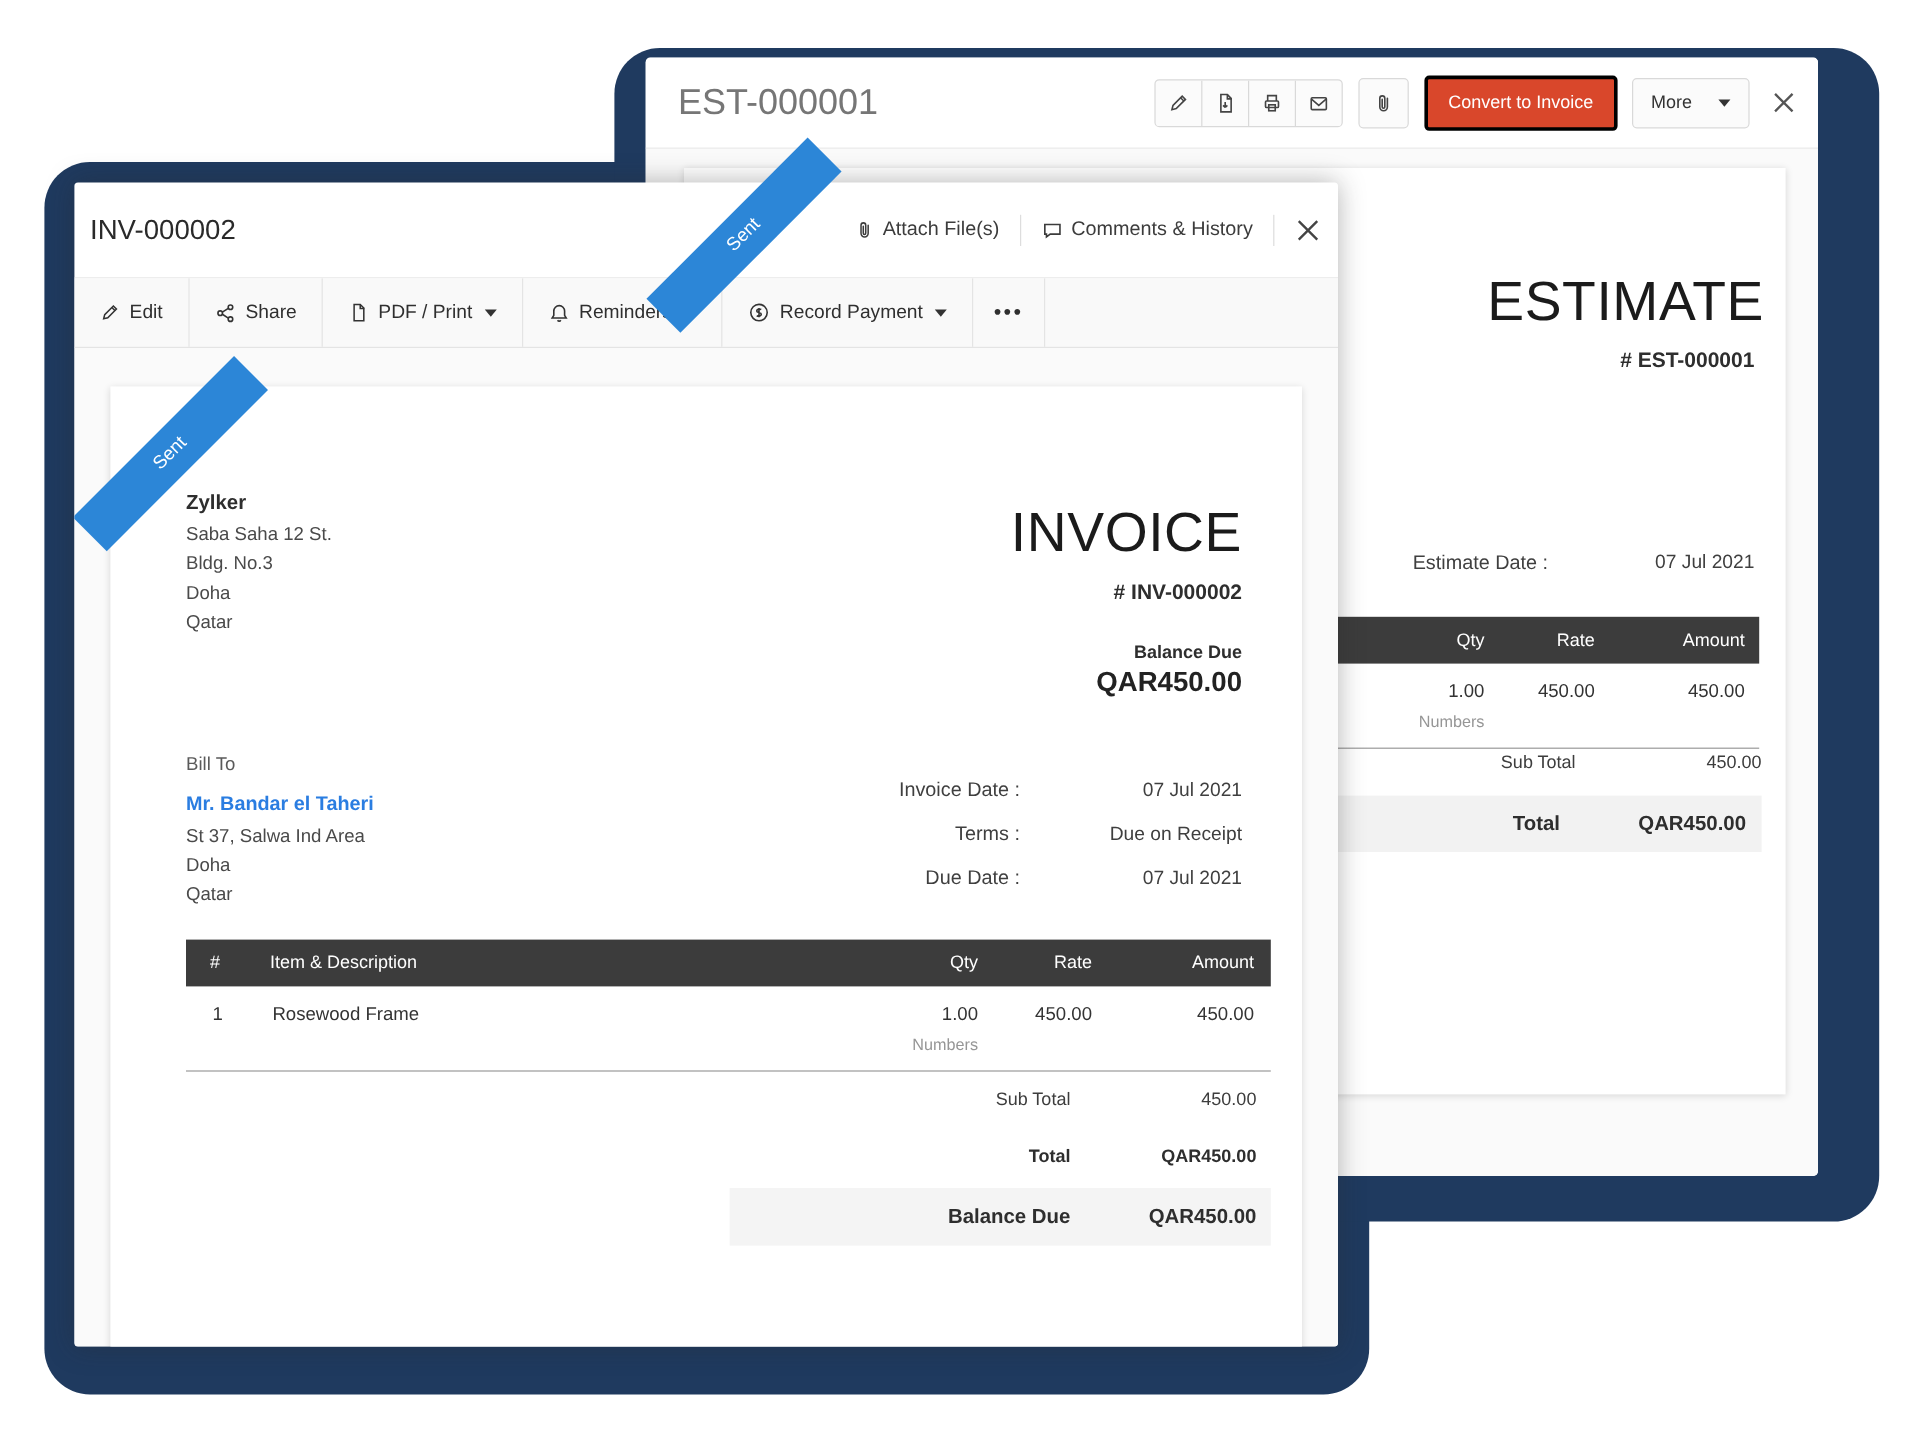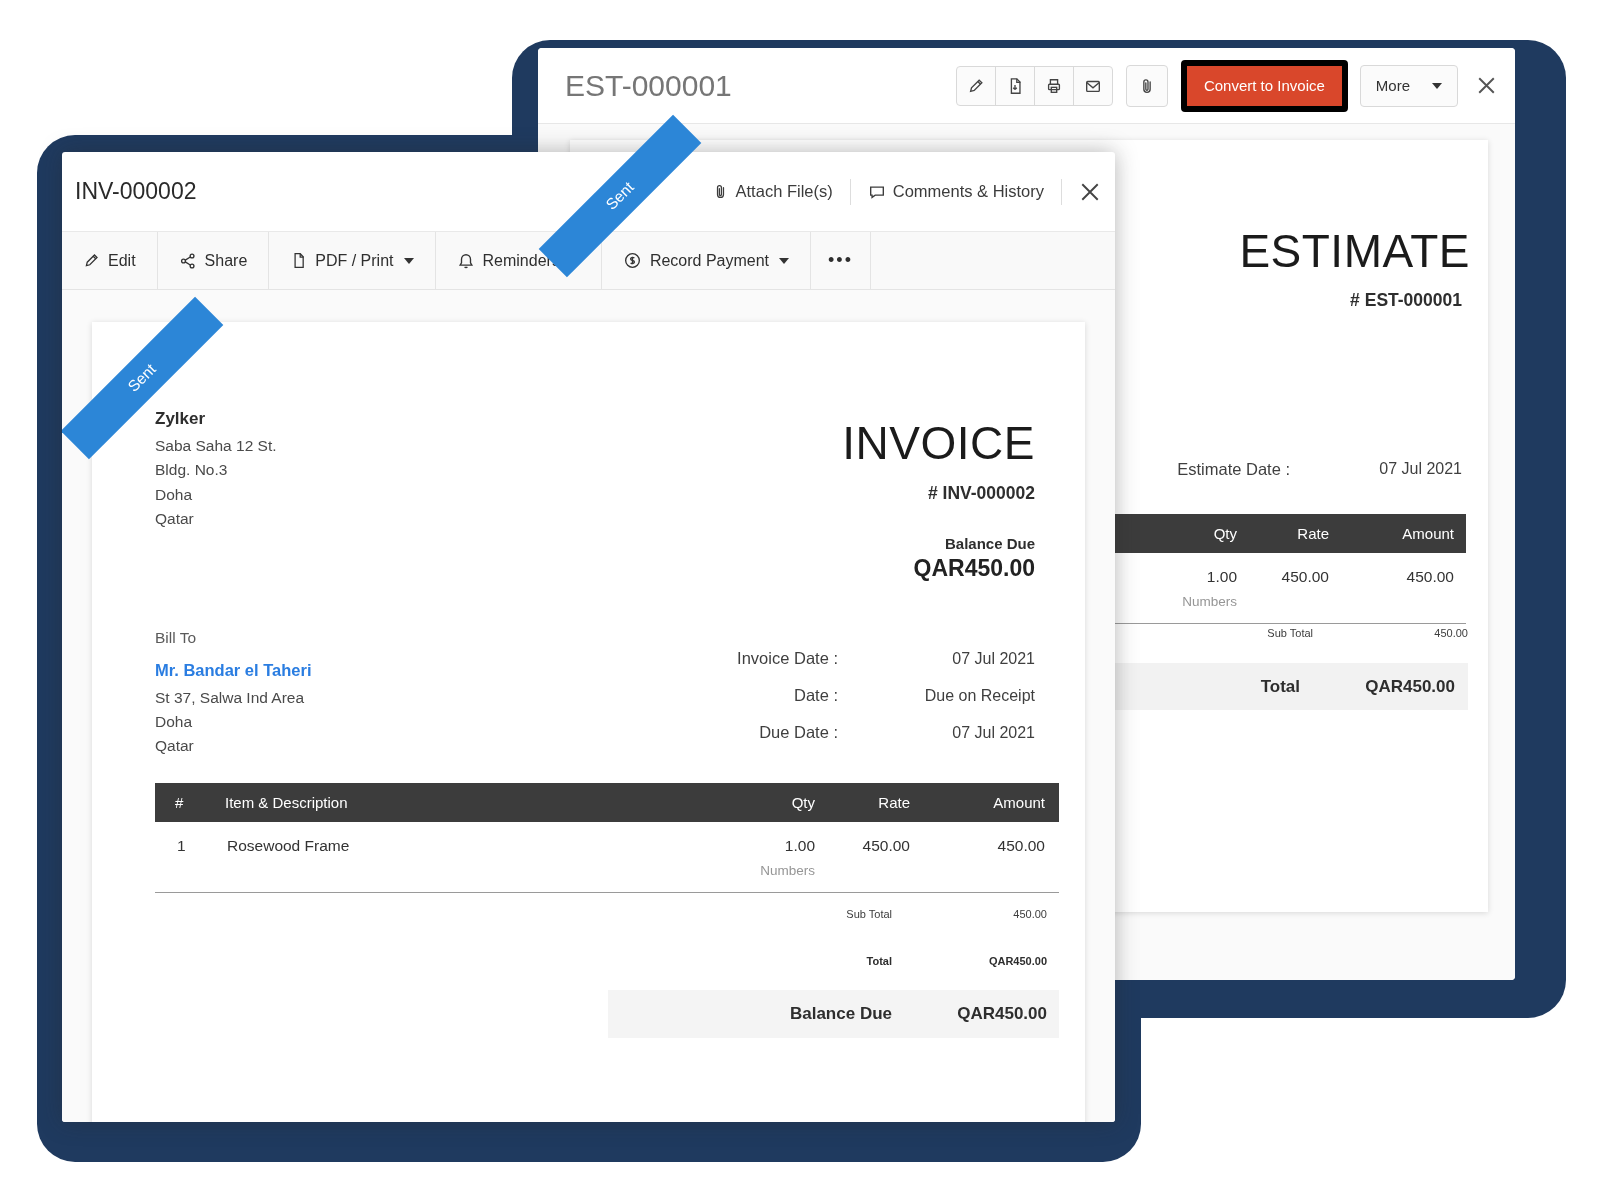--- a/index.html
+++ b/index.html
@@ -18,21 +18,21 @@
               display:flex;flex-direction:column;}
   .est-header{height:75px;flex:0 0 75px;display:flex;align-items:center;
               padding:0 20px 0 27px;border-bottom:1px solid #e7e7e7;background:#fff;}
   .est-title{font-size:30px;color:#767676;}
   .spacer{flex:1;}
   .icon-group{display:flex;border:1px solid #d9d9d9;border-radius:4px;background:#fbfbfb;overflow:hidden;}
   .icon-btn{width:38px;height:38px;display:flex;align-items:center;justify-content:center;border-left:1px solid #d9d9d9;cursor:pointer;}
   .icon-btn:first-child{border-left:none;}
   .solo-btn{width:40px;height:40px;display:flex;align-items:center;justify-content:center;
             border:1px solid #d9d9d9;border-radius:4px;background:#fbfbfb;margin-left:13px;cursor:pointer;}
-  .red-btn{margin-left:13px;background:#d9472b;border:6px solid #000000;color:#fff;
+  .red-btn{margin-left:13px;background:#d9472b;border:3px solid #000000;color:#fff;
            font-size:15px;padding:0 17px;height:40px;display:flex;align-items:center;border-radius:4px;cursor:pointer;}
   .more-btn{margin-left:12px;border:1px solid #d9d9d9;border-radius:4px;background:#fbfbfb;
             font-size:15px;color:#333;height:40px;display:flex;align-items:center;gap:20px;padding:0 15px;cursor:pointer;}
   .close-x{margin-left:20px;cursor:pointer;display:flex;align-items:center;}
   .est-body{position:relative;flex:1;background:#fafafa;}
   .est-page{position:absolute;left:32px;top:16px;width:918px;height:772px;background:#fff;
             box-shadow:0 1px 6px rgba(0,0,0,.14);}
 
   
   .inv-window{position:absolute;left:62px;top:152px;width:1053px;height:970px;background:#fff;
@@ -60,29 +60,29 @@
                color:#fff;font-size:15.5px;z-index:3;}
   .fold-bl{position:absolute;left:-18px;top:112px;width:0;height:0;z-index:2;
            border-top:13px solid #1a5fa3;border-left:13px solid transparent;}
   .fold-tr{position:absolute;left:100px;top:-16px;width:0;height:0;z-index:2;
            border-bottom:13px solid #1a5fa3;border-right:13px solid transparent;}
 
   
   .doc-type{position:absolute;font-size:46px;color:#1b1b1b;letter-spacing:.5px;}
   .doc-num{position:absolute;font-size:17.5px;font-weight:700;color:#2e2e2e;}
   .meta-row{display:flex;justify-content:flex-end;align-items:baseline;margin-bottom:18px;
-            font-size:16.5px;color:#3f3f3f;gap:12px;}
+            font-size:16.5px;color:#3f3f3f;}
   .meta-val{min-width:185px;text-align:right;font-size:16px;}
   .thead{background:#3c3c3c;color:#fff;display:flex;align-items:center;height:39px;font-size:15px;}
   .trow{display:flex;align-items:flex-start;padding:15px 0 14px 0;border-bottom:1px solid #9a9a9a;
         font-size:15.5px;color:#333;}
   .cell-r{text-align:right;}
   .unit{font-size:13.5px;color:#969696;margin-top:8px;}
   .tot-row{position:absolute;right:0;display:flex;justify-content:flex-end;align-items:center;
-           font-size:11px;color:#3d3d3d;}
+           font-size:15px;color:#3d3d3d;}
   .tot-val{min-width:155px;text-align:right;}
   .bold{font-weight:700;color:#2e2e2e;}
 
   
   .company{position:absolute;left:63px;top:85px;font-size:15.5px;color:#4a4a4a;line-height:24.5px;}
   .company .cname{font-size:17px;font-weight:700;color:#2e2e2e;margin-bottom:2px;}
   .bal-label{position:absolute;right:50px;font-size:15px;font-weight:700;color:#2e2e2e;}
   .bal-value{position:absolute;right:50px;font-size:23px;font-weight:700;color:#222;}
   .billto{position:absolute;left:63px;top:307px;font-size:15.5px;color:#5a5a5a;}
   .cust-link{position:absolute;left:63px;top:339px;font-size:16.5px;font-weight:700;color:#2a7de1;cursor:pointer;}
@@ -324,21 +324,21 @@
           <div>Doha</div>
           <div>Qatar</div>
         </div>
 
         <div class="inv-meta">
           <div class="meta-row">
             <span>Invoice Date :</span>
             <span class="meta-val">07 Jul 2021</span>
           </div>
           <div class="meta-row">
-            <span>Date :</span>
+            <span>Terms :</span>
             <span class="meta-val">Due on Receipt</span>
           </div>
           <div class="meta-row">
             <span>Due Date :</span>
             <span class="meta-val">07 Jul 2021</span>
           </div>
         </div>
 
         <div class="inv-table">
           <div class="thead">

